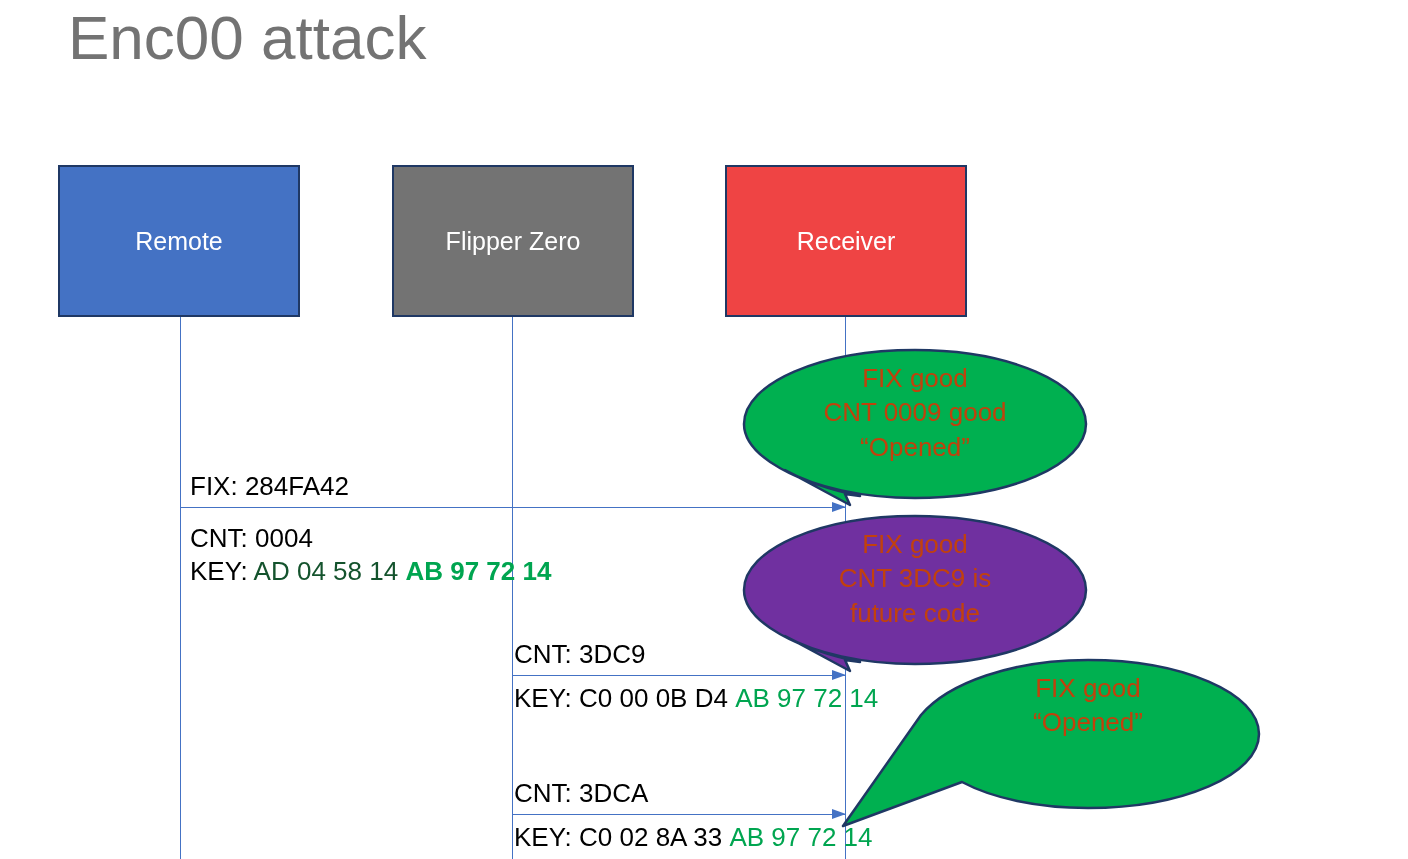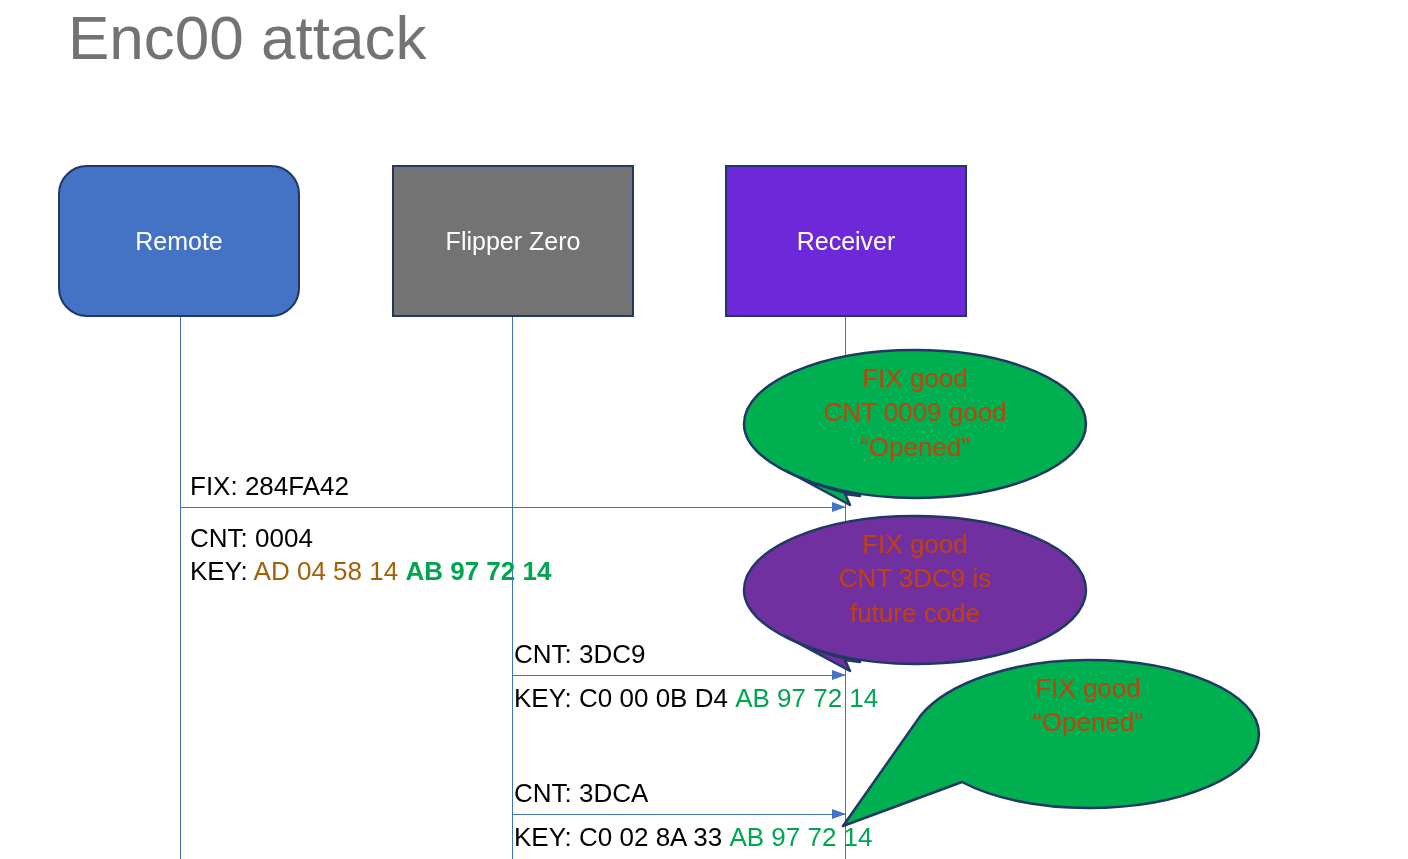--- a/index.html
+++ b/index.html
@@ -43,21 +43,21 @@
     justify-content: center;
   }
   .actor-label {
     color: #ffffff;
     font-size: 25px;
     font-weight: 400;
     text-align: center;
     line-height: 1.2;
     white-space: nowrap;
   }
-  #actor-remote   { left: 58px;  top: 165px; width: 242px; height: 152px; border-radius: 29px; }
+  #actor-remote   { left: 58px;  top: 165px; width: 242px; height: 152px; }
   #actor-flipper  { left: 392px; top: 165px; width: 242px; height: 152px; }
   #actor-receiver { left: 725px; top: 165px; width: 242px; height: 152px; }
 
   
   .lifeline {
     position: absolute;
     width: 1px;
     background: #4472C4;
   }
   #lifeline-remote   { left: 180px; top: 317px; height: 542px; }
@@ -86,21 +86,21 @@
   #arrow-3 { left: 512px; top: 814px; width: 333px; }
 
   
   .msg-text {
     position: absolute;
     font-size: 26px;
     color: #000000;
     line-height: 1.28;
     white-space: nowrap;
   }
-  .msg-text .red   { color: #a16207; }
+  .msg-text .red   { color: #14532d; }
   .msg-text .green { color: #00A550; }
   .msg-text .green-bold { color: #00A550; font-weight: bold; }
 
   #msg1-above { left: 190px; top: 470px; }
   #msg1-below { left: 190px; top: 514px; margin-top: 8px; }
   #msg2-above { left: 514px; top: 638px; }
   #msg2-below { left: 514px; top: 682px; }
   #msg3-above { left: 514px; top: 777px; }
   #msg3-below { left: 514px; top: 821px; }
 
@@ -142,21 +142,21 @@
   <div id="slide-title">Enc00 attack</div>
 
   <div class="actor-box" id="actor-remote" style="background:#4472C4;">
     <span class="actor-label">Remote</span>
   </div>
 
   <div class="actor-box" id="actor-flipper" style="background:#737373;">
     <span class="actor-label">Flipper Zero</span>
   </div>
 
-  <div class="actor-box" id="actor-receiver" style="background:#6d28d9;">
+  <div class="actor-box" id="actor-receiver" style="background:#ef4444;">
     <span class="actor-label">Receiver</span>
   </div>
 
   <div class="lifeline" id="lifeline-remote"></div>
   <div class="lifeline" id="lifeline-flipper"></div>
   <div class="lifeline" id="lifeline-receiver"></div>
 
   <div class="msg-arrow" id="arrow-1"></div>
   <div class="msg-text" id="msg1-above">
     <span>FIX: 284FA42</span>

